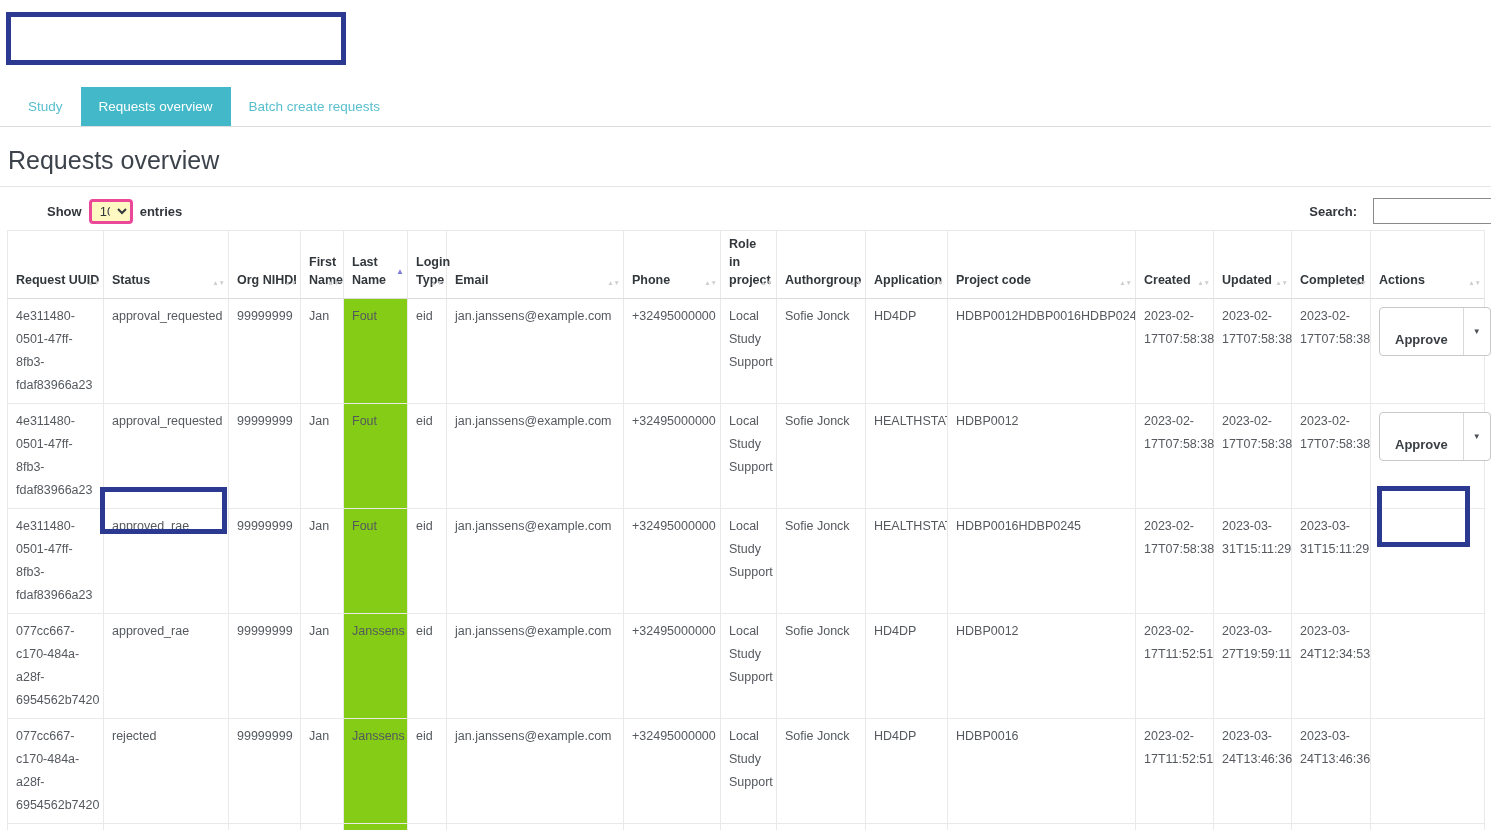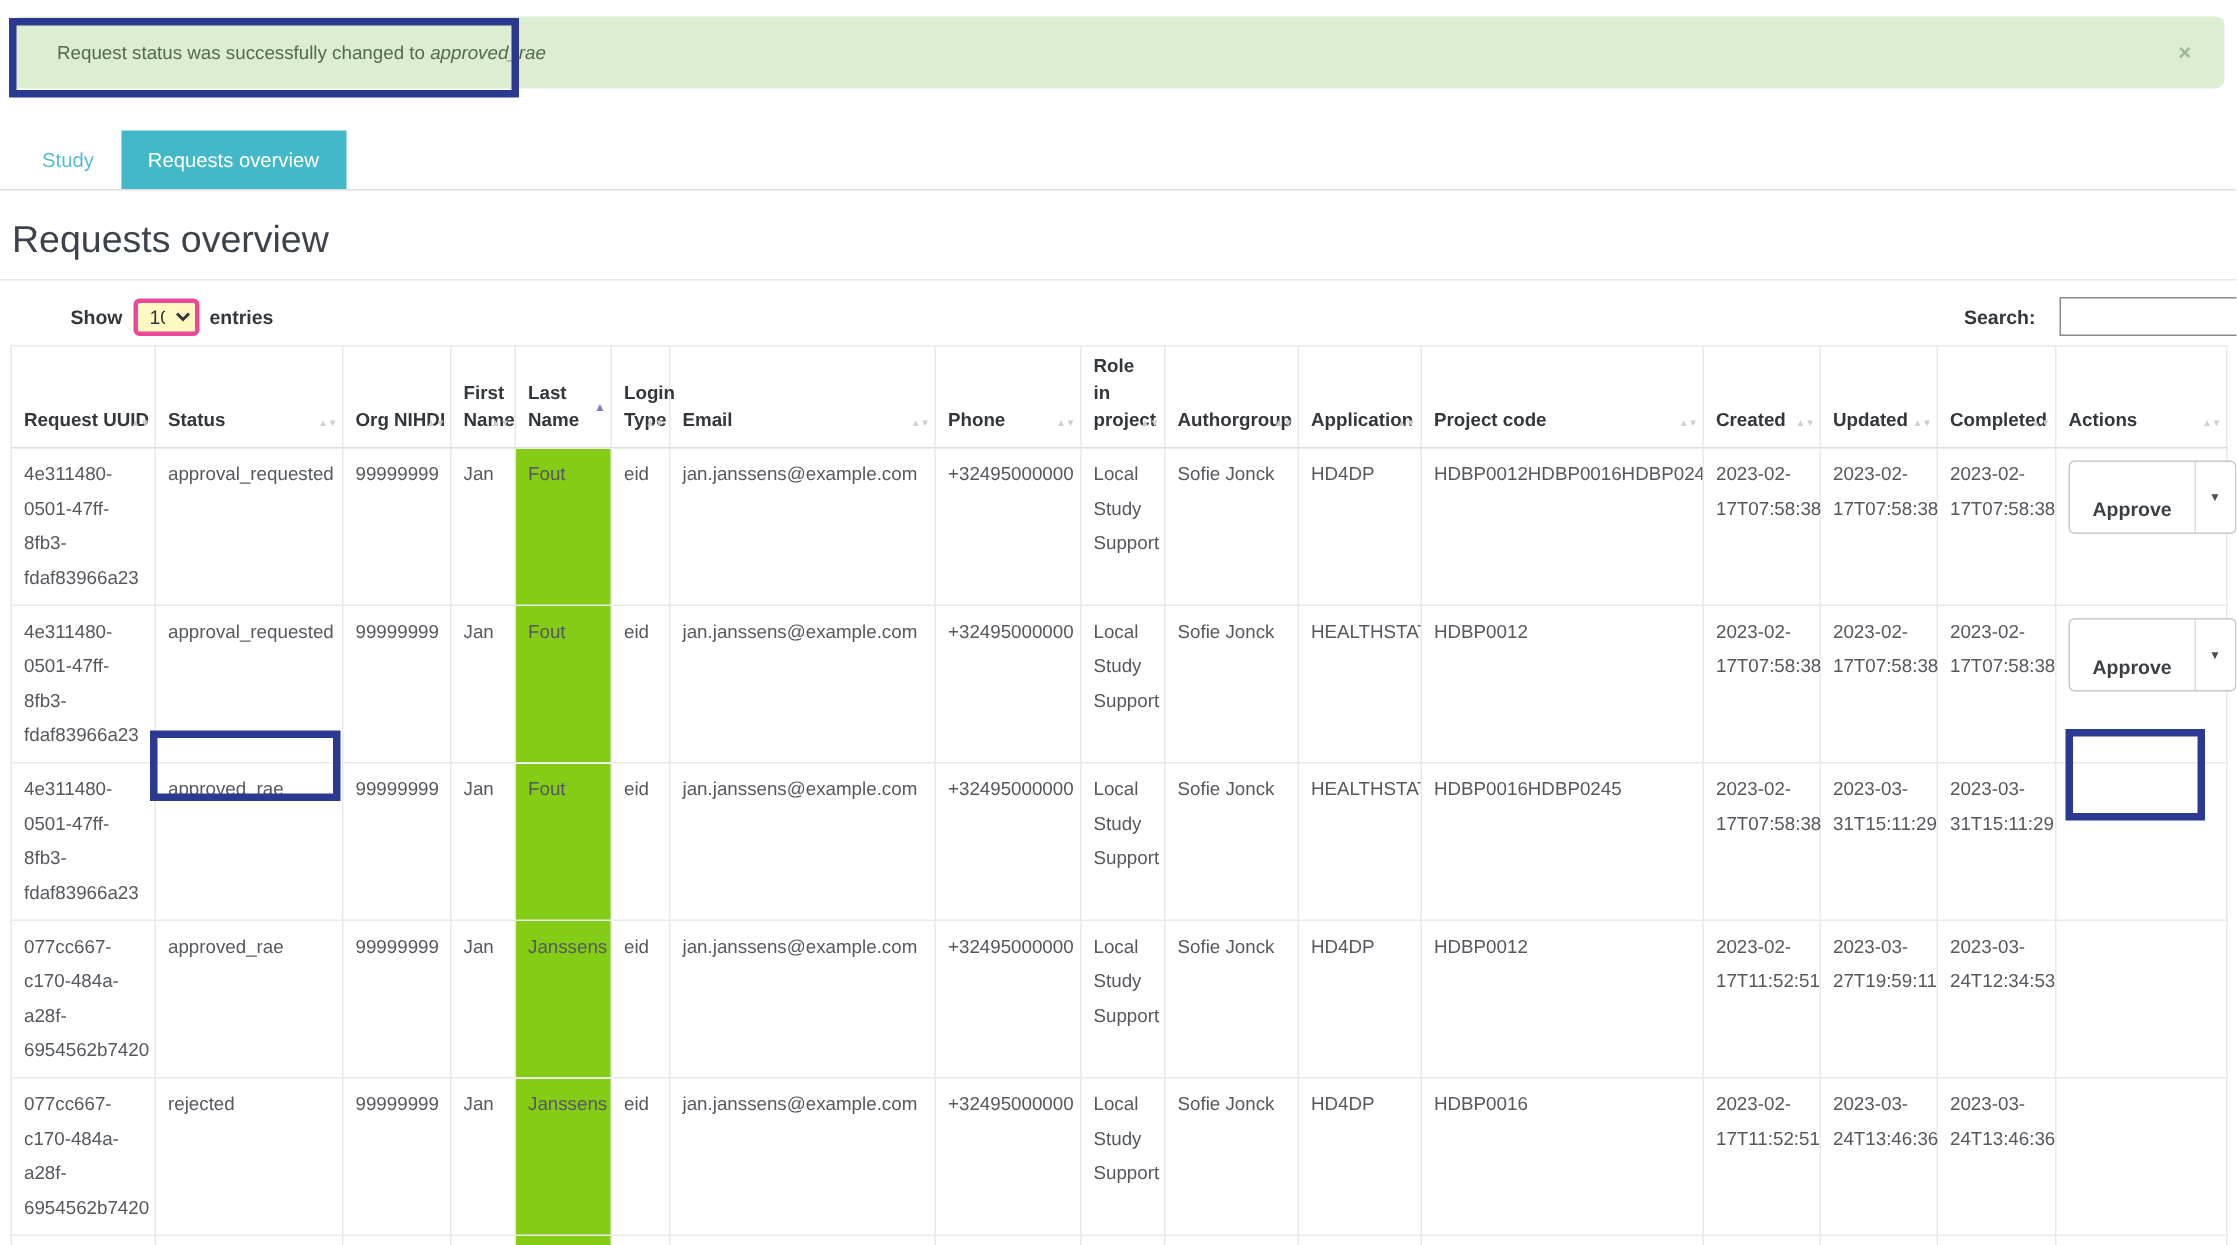--- a/index.html
+++ b/index.html
@@ -70,30 +70,25 @@
   .anno { position: absolute; border: 5px solid #2b3990; pointer-events: none; z-index: 50; }
   .anno-banner  { left: 6px;    top: 12px;  width: 340px; height: 53px; }
   .anno-status  { left: 100px;  top: 487px; width: 127px; height: 47px; }
   .anno-actions { left: 1377px; top: 486px; width: 93px;  height: 61px; }
 </style>
 </head>
 <body>
 
 <div class="page">
 
-  <div class="banner">
-    <div class="banner-text">
-      <span>Request status was successfully changed to </span><em>approved_rae</em>
-    </div>
-    <span class="banner-close">×</span>
-  </div>
 
   <div class="tabbar">
     <div class="tab">Study</div>
     <div class="tab active">Requests overview</div>
+    <div class="tab">Batch create requests</div>
   </div>
 
   <h1 class="heading">Requests overview</h1>
   <div class="heading-divider"></div>
 
   <div class="controls">
     <div class="show-entries">
       <span>Show</span>
       <select>
         <option selected="">10</option>

